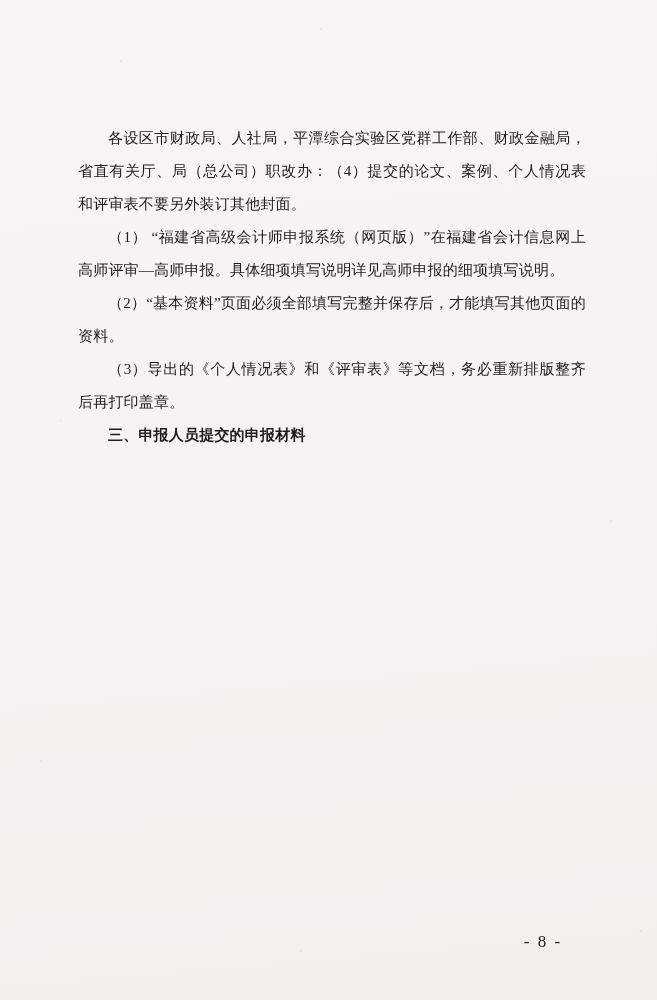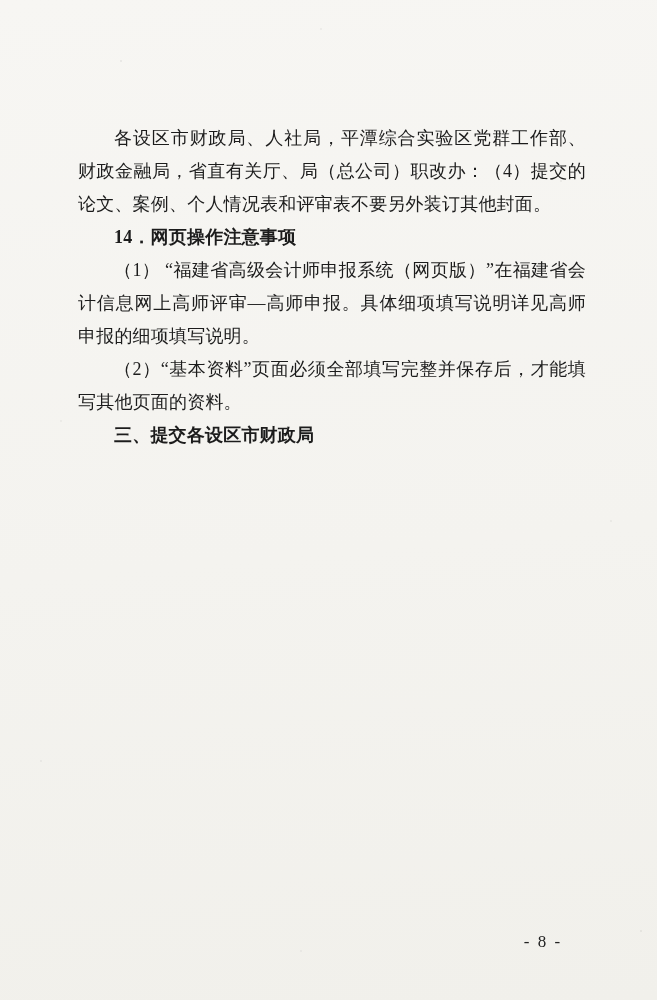--- a/index.html
+++ b/index.html
@@ -32,21 +32,21 @@
       610px 520px 0 0 rgba(90,90,90,0.08),
       40px 760px 0 0 rgba(90,90,90,0.08),
       300px 950px 0 0 rgba(90,90,90,0.07),
       640px 930px 0 0 rgba(90,90,90,0.10);
   }
   .content {
     position: absolute;
     left: 78px;
     top: 122px;
     width: 508px;
-    font-size: 18px;
+    font-size: 15px;
     line-height: 33px;
     text-align: justify;
     text-justify: inter-ideograph;
     letter-spacing: 0.2px;
     font-family: Liberation Serif, serif;
   }
   .content p {
     margin: 0;
     text-indent: 2em;
   }
@@ -65,20 +65,20 @@
   }
 </style>
 </head>
 <body>
 
 <div class="page">
   <div class="speckles"></div>
 
   <div class="content">
     <p class="body">各设区市财政局、人社局，平潭综合实验区党群工作部、财政金融局，省直有关厅、局（总公司）职改办：（4）提交的论文、案例、个人情况表和评审表不要另外装订其他封面。</p>
-    <p class="heading">14．网页操作注意事项</p>
     <p class="body">（1） “福建省高级会计师申报系统（网页版）”在福建省会计信息网上高师评审—高师申报。具体细项填写说明详见高师申报的细项填写说明。</p>
     <p class="body">（2）“基本资料”页面必须全部填写完整并保存后，才能填写其他页面的资料。</p>
-    <p class="heading">三、提交各设区市财政局</p>
+    <p class="body">（3）导出的《个人情况表》和《评审表》等文档，务必重新排版整齐后再打印盖章。</p>
+    <p class="heading">三、申报人员提交的申报材料</p>
   </div>
 
   <div class="page-number">- 8 -</div>
 </div>
 
 </body></html>

